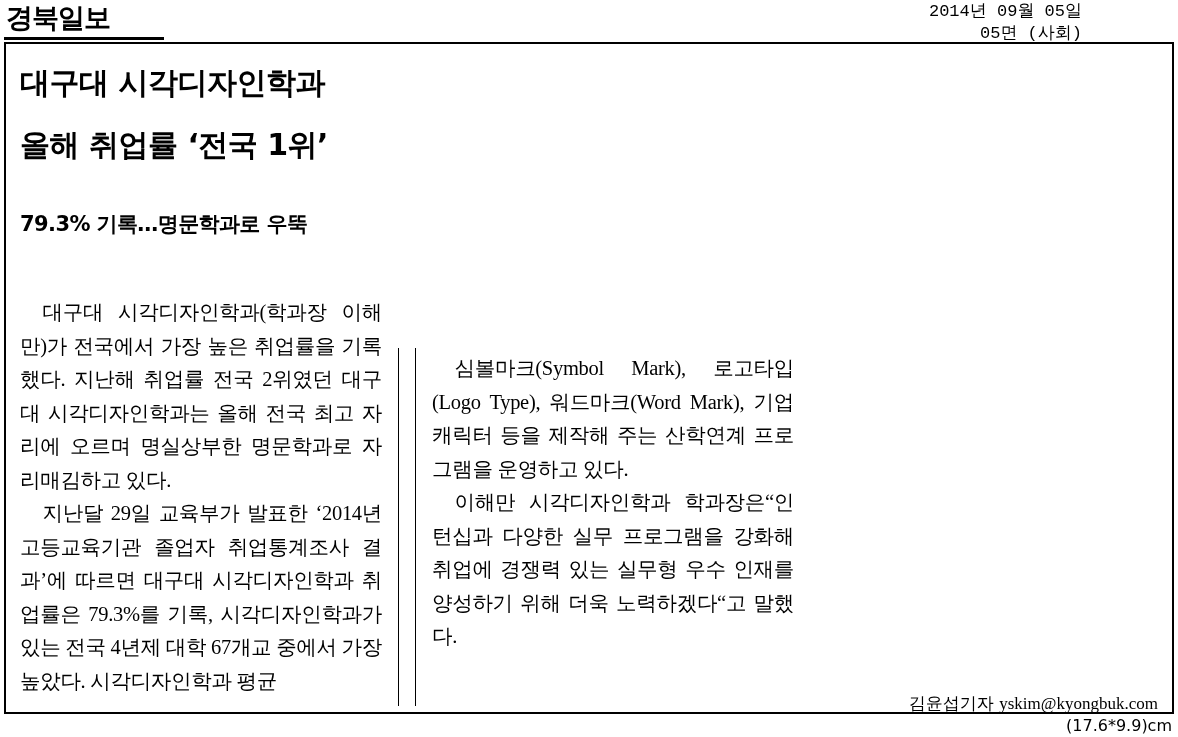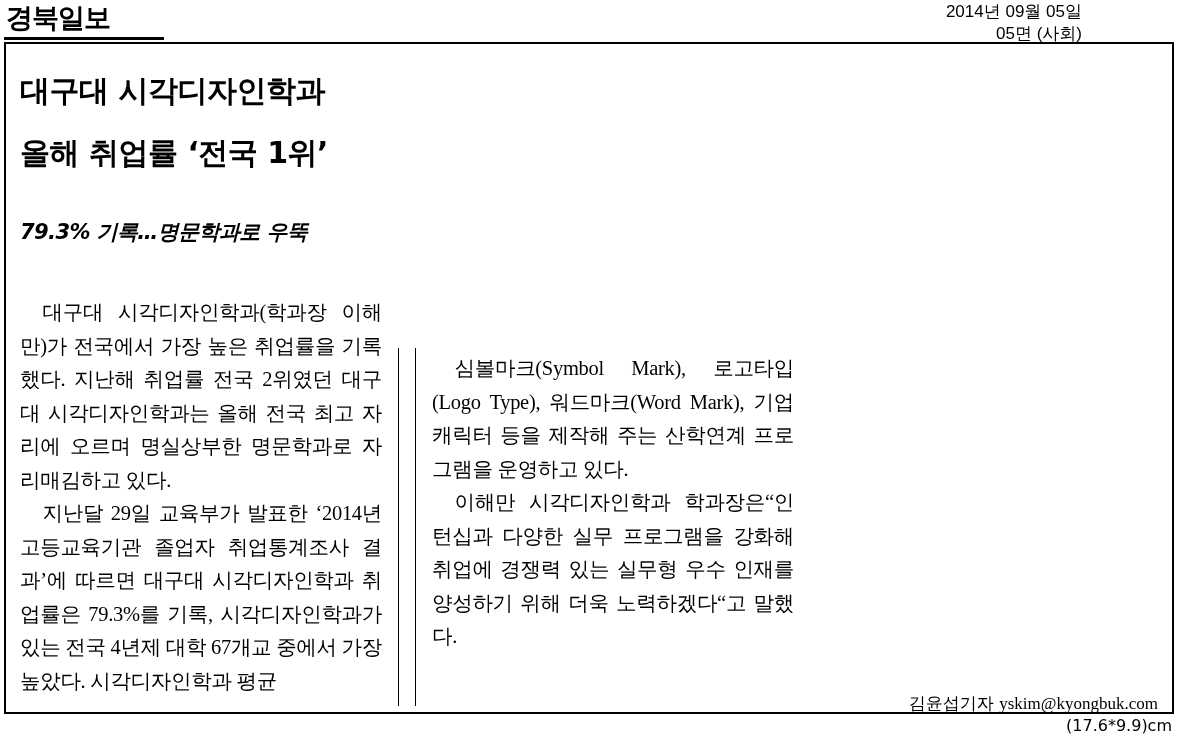--- a/index.html
+++ b/index.html
@@ -44,56 +44,55 @@
     top: 37px;
     width: 160px;
     height: 3px;
     background: #000000;
   }
   .issue-meta {
     position: absolute;
     right: 6px;
     top: 1px;
     text-align: right;
-    font-family: Liberation Sans, sans-serif;
+    font-family: Liberation Mono, monospace;
     font-size: 17px;
     line-height: 22px;
   }
   .issue-meta div { white-space: nowrap; }
 
   
   .article-box {
     position: absolute;
     left: 4px;
     top: 42px;
     width: 1170px;
     height: 672px;
     border: 2px solid #000000;
     box-sizing: border-box;
     overflow: hidden;
   }
 
   .headline {
-    margin: 22px 0 0 14px;
+    margin: 14px 0 0 14px;
     font-family: "DejaVu Sans", sans-serif;
     font-size: 30px;
     font-weight: bold;
     letter-spacing: -0.5px;
     line-height: 50px;
   }
   .headline .hl-line { display: block; }
   .hl-line-2 { margin-top: 12px; }
 
   .subhead {
     margin: 40px 16px 0 14px;
     font-family: "DejaVu Sans", sans-serif;
     font-size: 21px;
     font-weight: bold;
     letter-spacing: -0.6px;
-    font-style: italic;
   }
 
   
   .columns {
     position: absolute;
     left: 14px;
     top: 252px;
     width: 1138px;
     height: 400px;
     display: flex;

